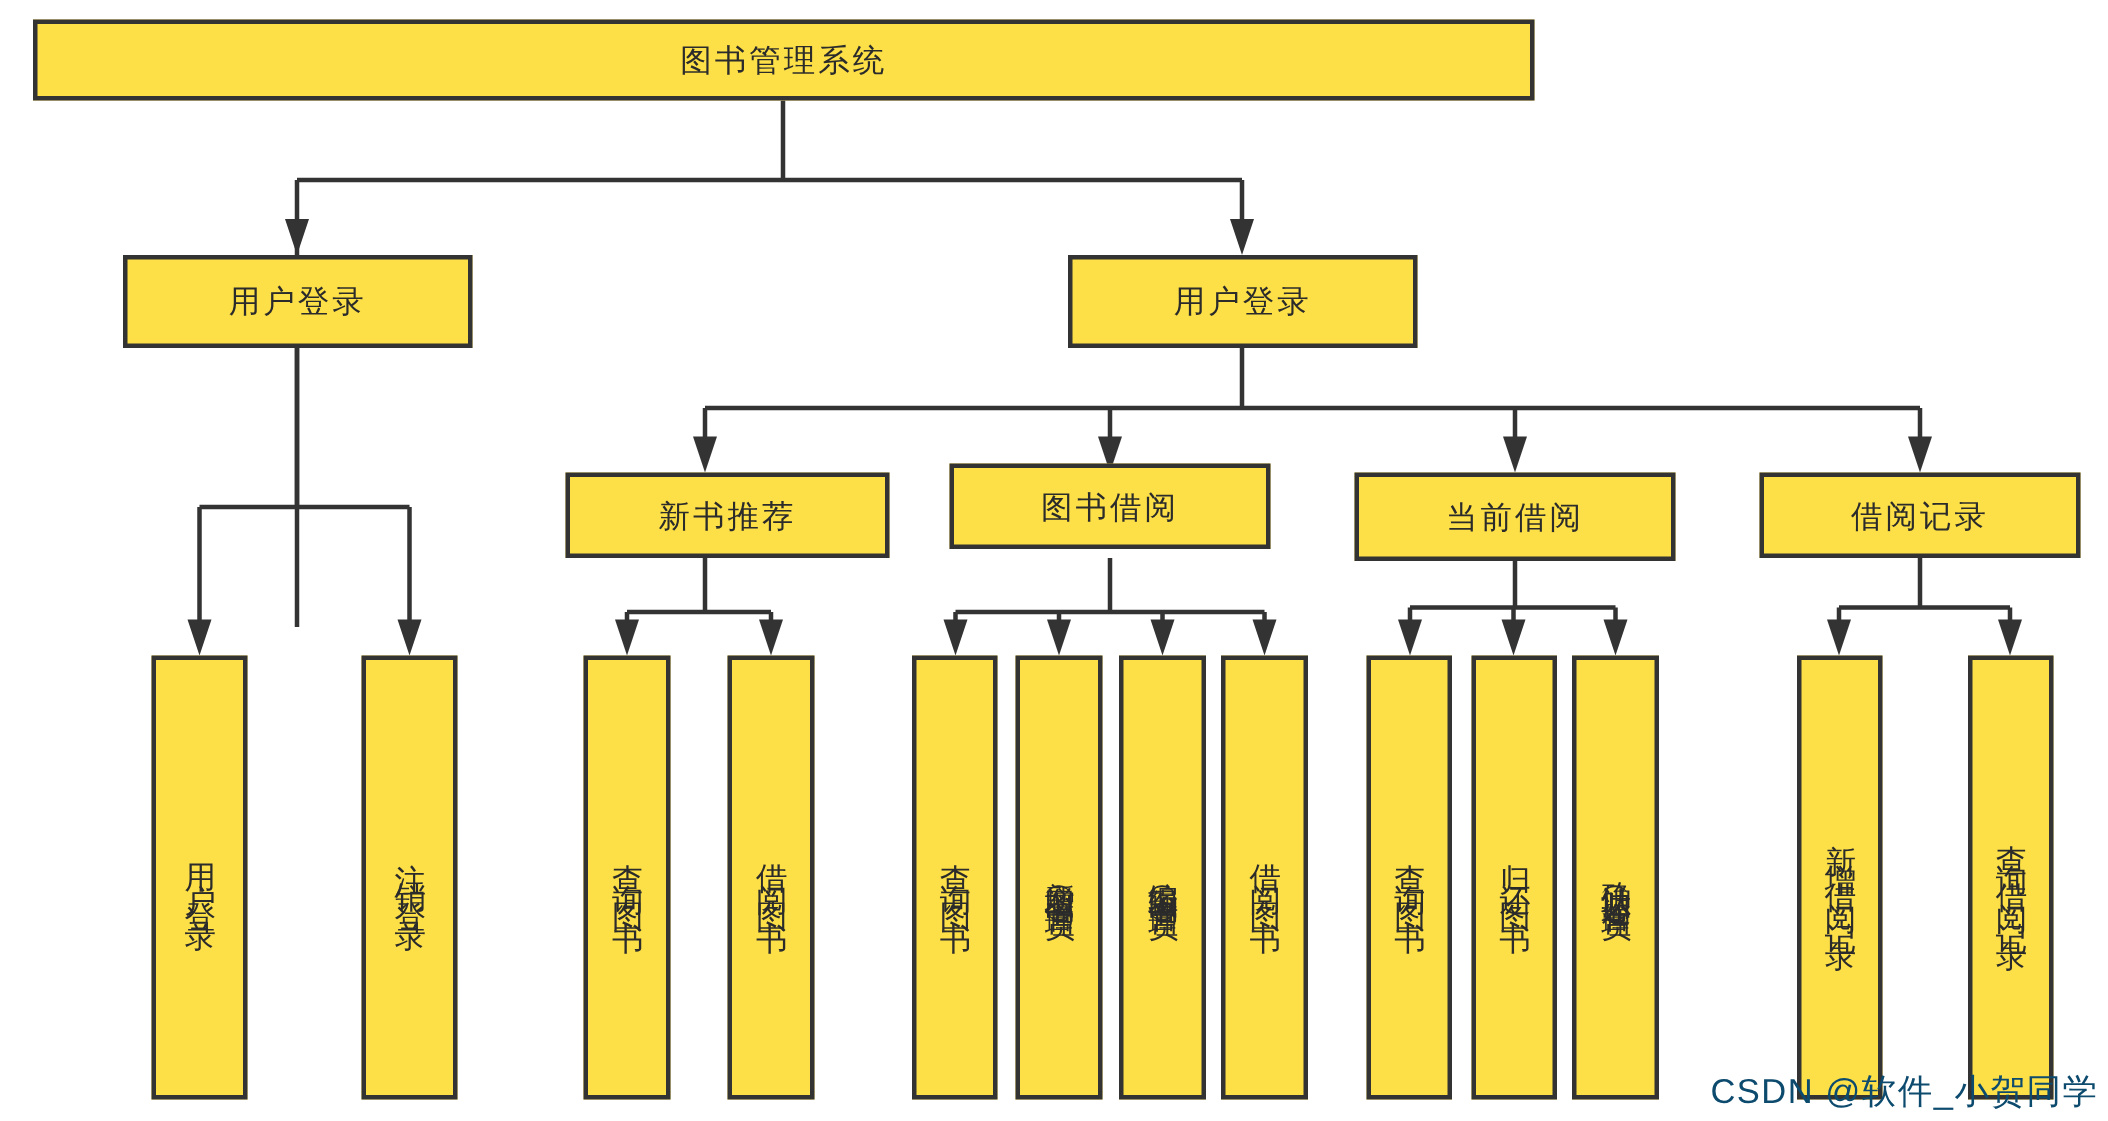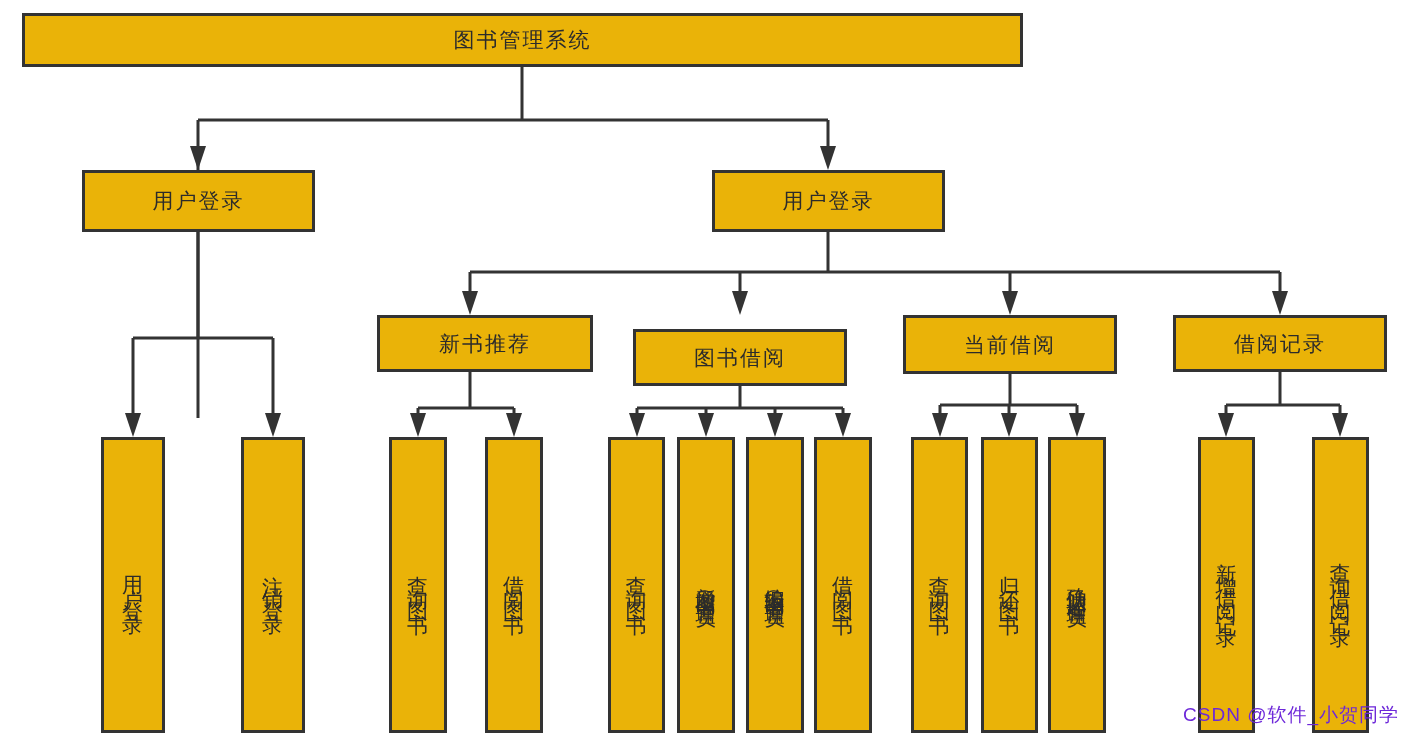--- a/index.html
+++ b/index.html
@@ -14,21 +14,21 @@
   svg.connectors {
     position: absolute;
     left: 0; top: 0;
     width: 1405px; height: 747px;
     pointer-events: none;
   }
   .box {
     position: absolute;
     box-sizing: border-box;
     border: 3px solid #333333;
-    background: #eab308;
+    background: #fde047;
     display: flex;
     align-items: center;
     justify-content: center;
     color: #2b2b2b;
     font-size: 21px;
     letter-spacing: 2px;
     z-index: 2;
   }
   .box.v span {
     writing-mode: vertical-rl;
@@ -37,23 +37,23 @@
     line-height: 1;
     white-space: nowrap;
   }
   .box.v.long span {
     letter-spacing: 3px;
     font-size: 20px;
   }
   .watermark {
     position: absolute;
     right: 6px;
-    bottom: 19px;
-    font-size: 19px;
-    color: #6d28d9;
+    bottom: 4px;
+    font-size: 23px;
+    color: #0c4a6e;
     letter-spacing: 1px;
     z-index: 3;
     white-space: nowrap;
   }
 </style>
 </head>
 <body>
 
 <div class="canvas">
 
@@ -107,21 +107,21 @@
   <div class="box h" style="left:82px; top:170px; width:233px; height:62px;">
     <span>用户登录</span>
   </div>
   <div class="box h" style="left:712px; top:170px; width:233px; height:62px;">
     <span>用户登录</span>
   </div>
 
   <div class="box h" style="left:377px; top:315px; width:216px; height:57px;">
     <span>新书推荐</span>
   </div>
-  <div class="box h" style="left:633px; top:329px; width:214px; height:57px;">
+  <div class="box h" style="left:633px; top:309px; width:214px; height:57px;">
     <span>图书借阅</span>
   </div>
   <div class="box h" style="left:903px; top:315px; width:214px; height:59px;">
     <span>当前借阅</span>
   </div>
   <div class="box h" style="left:1173px; top:315px; width:214px; height:57px;text-align:right;">
     <span>借阅记录</span>
   </div>
 
   <div class="box v" style="left:101px; top:437px; width:64px; height:296px;">

